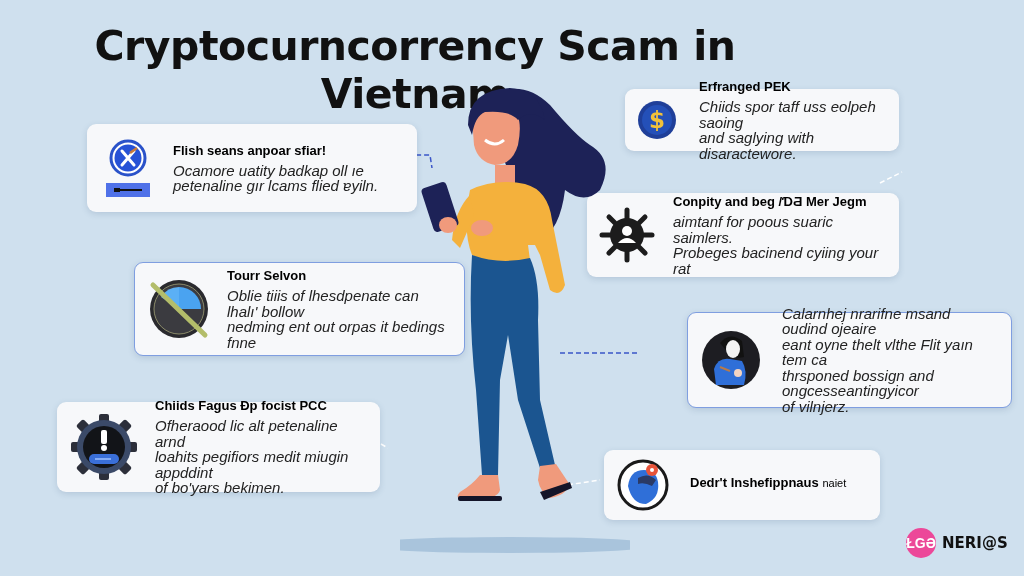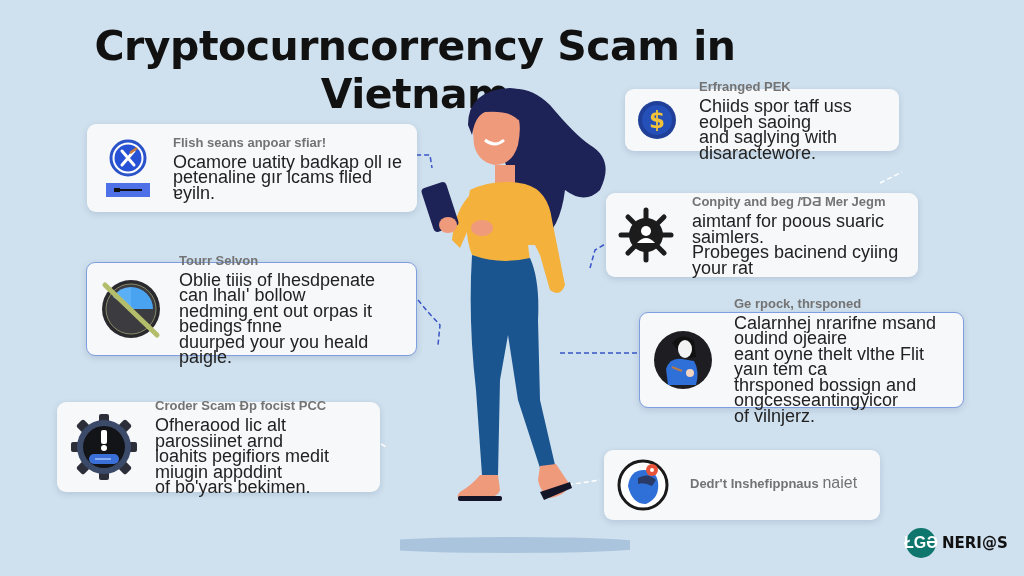--- a/index.html
+++ b/index.html
@@ -13,31 +13,31 @@
   .title {
     position: absolute; left: 0; top: 22px; width: 830px;
     text-align: center; font-family: "DejaVu Sans", sans-serif;
     font-weight: bold; font-size: 41px; letter-spacing: -0.5px; color: #111;
   }
   .card {
     position: absolute; background: #f7f8fa; border-radius: 9px;
     box-shadow: 0 2px 6px rgba(60,90,130,0.18);
     display: flex; align-items: center; padding: 0 12px;
   }
-  .card.outlined { border: 1.5px solid #7f9ee0; }
+  .card.outlined { border: 1.5px solid #7f9ee0; margin-left: 48px; }
   .card .icon { flex: 0 0 auto; display: flex; align-items: center; justify-content: center; }
   .card .text { margin-left: 16px; }
-  .card .heading { font-weight: bold; font-size: 13px; color: #737373; margin-bottom: 5px; }
-  .card .body { font-size: 18px; line-height: 15.5px; color: #222; }
+  .card .heading { font-weight: bold; font-size: 13px; color: #000000; margin-bottom: 5px; }
+  .card .body { font-size: 15px; line-height: 15.5px; color: #222; font-style: italic; }
   .connector { position: absolute; pointer-events: none; }
   .figure { position: absolute; left: 400px; top: 80px; width: 230px; height: 480px; }
   .logo { position: absolute; left: 906px; top: 528px; display: flex; align-items: center; }
   .logo .badge {
-    width: 30px; height: 30px; border-radius: 50%; background: #0f766e;
-    color: #fff; font-size: 16px; font-weight: bold; display: flex;
+    width: 30px; height: 30px; border-radius: 50%; background: #ec4899;
+    color: #fff; font-size: 14px; font-weight: bold; display: flex;
     align-items: center; justify-content: center;
   }
   .logo .word { font-family: "DejaVu Sans", sans-serif; font-weight: bold; font-size: 15px; color: #111; margin-left: 6px; }
 </style>
 </head>
 <body>
 
 <div class="title">Cryptocurncorrency Scam in Vietnam</div>
 
 <svg class="connector" width="1024" height="576" style="left:0;top:0;">
@@ -83,21 +83,20 @@
       <path d="M32 10 A22 22 0 0 1 54 32 L32 32 Z" fill="#4aa3f0"></path>
       <path d="M32 10 A22 22 0 0 0 14 20 L32 32 Z" fill="#5bb0f5"></path>
       <line x1="6" y1="8" x2="58" y2="58" stroke="#b3bd6a" stroke-width="5" stroke-linecap="round"></line>
     </svg>
   </div>
   <div class="text">
     <div class="heading">Tourr Selvon</div>
     <div class="body">
       <div>Oblie tiiis of lhesdpenate can lhalı' bollow</div>
       <div>nedming ent out orpas it bedings fnne</div>
-      <div>duurped your you heald paigle.</div>
     </div>
   </div>
 </div>
 
 <div class="card" style="left:57px;top:402px;width:323px;height:90px;">
   <div class="icon" style="width:70px;">
     <svg width="70" height="70" viewBox="0 0 70 70">
       <g fill="#2c2f3a">
         <rect x="30" y="2" width="10" height="10" rx="2"></rect>
         <rect x="30" y="58" width="10" height="10" rx="2"></rect>
@@ -110,23 +109,23 @@
       </g>
       <circle cx="35" cy="35" r="27" fill="#3b4a68"></circle>
       <circle cx="35" cy="35" r="21" fill="#121418"></circle>
       <rect x="32" y="18" width="6" height="14" rx="2" fill="#fff"></rect>
       <circle cx="35" cy="36" r="3" fill="#fff"></circle>
       <rect x="20" y="42" width="30" height="10" rx="5" fill="#3a6fd8"></rect>
       <path d="M26 47 L42 47" stroke="#9fc0ff" stroke-width="1.5"></path>
     </svg>
   </div>
   <div class="text">
-    <div class="heading">Croder Scam Ɖp focist PCC</div>
-    <div class="body">
-      <div>Ofheraood lic alt parossiinet arnd</div>
+    <div class="heading">Chiids Fagus Ɖp focist PCC</div>
+    <div class="body">
+      <div>Ofheraood lic alt petenaline arnd</div>
       <div>loahits pegifiors medit miugin appddint</div>
       <div>of bo'yars bekimen.</div>
     </div>
   </div>
 </div>
 
 <div class="card" style="left:625px;top:89px;width:274px;height:62px;">
   <div class="icon" style="width:40px;">
     <svg width="40" height="40" viewBox="0 0 40 40">
       <circle cx="20" cy="20" r="19" fill="#1f3f99"></circle>
@@ -136,21 +135,21 @@
   </div>
   <div class="text" style="margin-left:22px;">
     <div class="heading">Erfranged PEK</div>
     <div class="body">
       <div>Chiids spor taff uss eolpeh saoing</div>
       <div>and saglying with disaractewore.</div>
     </div>
   </div>
 </div>
 
-<div class="card" style="left:606px;top:193px;width:312px;height:84px;">
+<div class="card" style="left:587px;top:193px;width:312px;height:84px;">
   <div class="icon" style="width:56px;">
     <svg width="56" height="56" viewBox="0 0 56 56">
       <g stroke="#1c1c1c" stroke-width="5" stroke-linecap="round">
         <line x1="28" y1="3" x2="28" y2="12"></line>
         <line x1="28" y1="44" x2="28" y2="53"></line>
         <line x1="3" y1="28" x2="12" y2="28"></line>
         <line x1="44" y1="28" x2="53" y2="28"></line>
         <line x1="10" y1="10" x2="16" y2="16"></line>
         <line x1="40" y1="40" x2="46" y2="46"></line>
         <line x1="46" y1="10" x2="40" y2="16"></line>
@@ -175,21 +174,20 @@
     <svg width="62" height="62" viewBox="0 0 62 62">
       <circle cx="31" cy="31" r="29" fill="#1d1d22"></circle>
       <path d="M20 14 Q30 2 42 12 L44 28 Q36 30 30 26 Z" fill="#111"></path>
       <ellipse cx="33" cy="20" rx="7" ry="9" fill="#f3f3f3"></ellipse>
       <path d="M14 40 Q18 28 30 30 L42 32 Q48 42 44 56 L16 56 Z" fill="#2f6fd8"></path>
       <circle cx="38" cy="44" r="4" fill="#f3d4c2"></circle>
       <path d="M20 38 L30 42" stroke="#b77a4a" stroke-width="2"></path>
     </svg>
   </div>
   <div class="text" style="margin-left:20px;">
-    <div class="heading">Ge rpock, thrsponed</div>
     <div class="body">
       <div>Calarnhej nrarifne msand oudind ojeaire</div>
       <div>eant oyne thelt vlthe Flit yaın tem ca</div>
       <div>thrsponed bossign and ongcesseantingyicor</div>
       <div>of vilnjerz.</div>
     </div>
   </div>
 </div>
 
 <div class="card" style="left:604px;top:450px;width:276px;height:70px;">
@@ -198,21 +196,21 @@
       <circle cx="27" cy="27" r="24" fill="#fff" stroke="#1a1a1a" stroke-width="3"></circle>
       <path d="M12 28 Q14 12 28 12 Q40 12 42 24 Q44 40 30 46 Q16 46 12 28 Z" fill="#2f6fd8"></path>
       <path d="M22 20 Q32 14 40 22 L36 28 Q28 24 22 26 Z" fill="#2a3a66"></path>
       <circle cx="36" cy="12" r="6" fill="#e8543a"></circle>
       <circle cx="36" cy="12" r="2" fill="#fff"></circle>
     </svg>
   </div>
   <div class="text" style="margin-left:20px;">
     <div class="heading">
       <span>Dedr't Inshefippnaus</span>
-      <span style="font-weight:normal;font-size:16px;">naiet</span>
+      <span style="font-weight:normal;font-size:11px;">naiet</span>
     </div>
   </div>
 </div>
 
 <svg class="figure" viewBox="0 0 230 480" width="230" height="480">
 
   <ellipse cx="110" cy="465" rx="150" ry="8" fill="#a9c4dc"></ellipse>
 
   <path d="M80 20 Q120 -5 150 25 Q175 55 190 65 Q215 80 200 110 Q185 125 165 110 Q160 150 140 160 L120 120 Z" fill="#1d2257"></path>
 

